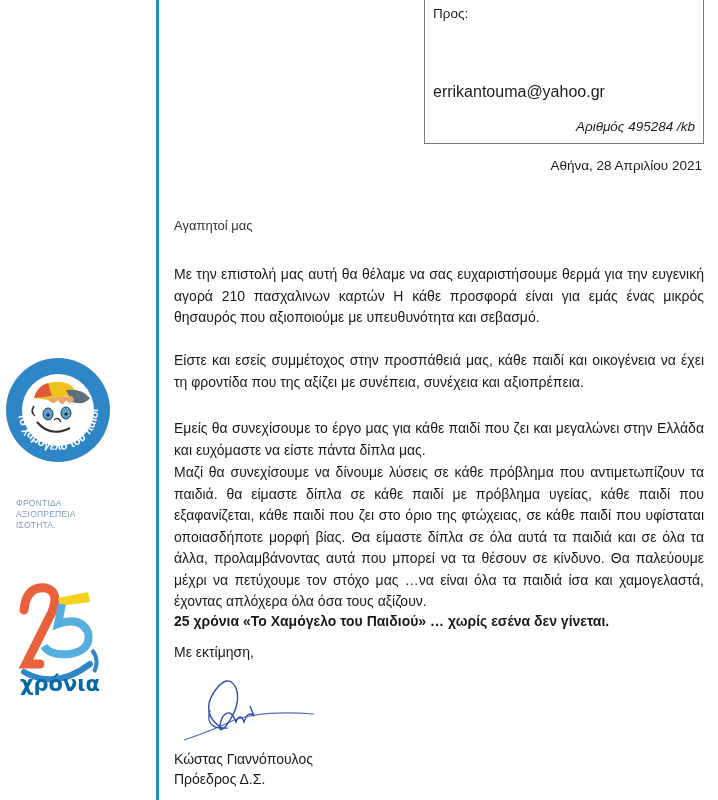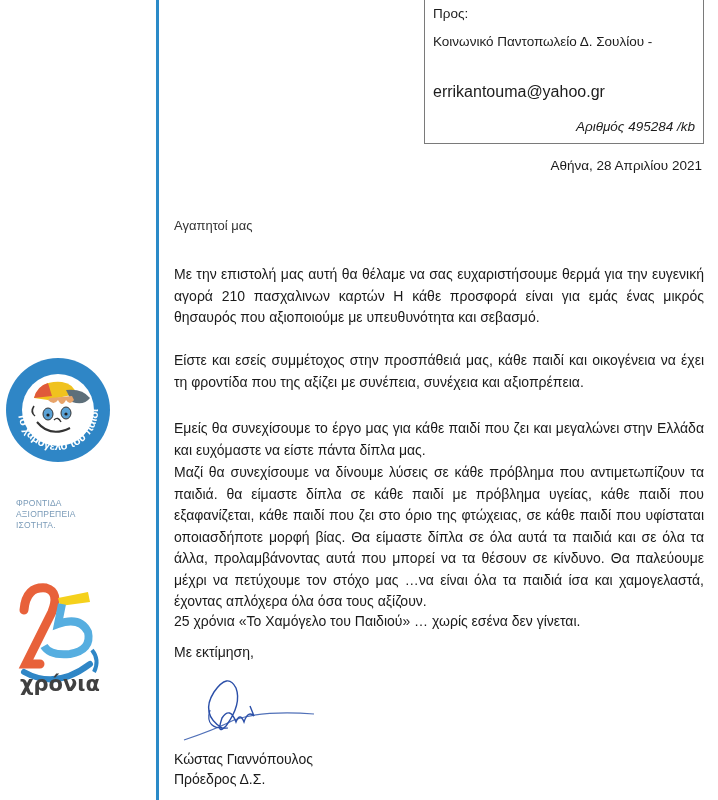--- a/index.html
+++ b/index.html
@@ -23,33 +23,33 @@
   .date { position: absolute; right: 16px; top: 158px; font-size: 13.5px; margin-left: 19px; }
   .salutation { position: absolute; left: 174px; top: 218px; font-size: 13px; color: #333; }
   .body-text {
     position: absolute; left: 174px; width: 530px;
     font-size: 14px; line-height: 21.5px; text-align: justify;
   }
   .p1 { top: 264px; }
   .p2 { top: 350px; }
   .p3 { top: 406px; margin-top: 12px; }
   .p4 { top: 462px; }
-  .p5 { top: 611px; }
+  .p5 { top: 611px; font-weight: bold; }
   .closing { position: absolute; left: 174px; top: 644px; font-size: 14px; }
   .signature { position: absolute; left: 174px; top: 670px; width: 150px; height: 80px; }
   .signer { position: absolute; left: 174px; top: 749px; font-size: 14px; line-height: 20px; }
   .logo-circle { position: absolute; left: 4px; top: 356px; width: 108px; height: 108px; }
   .logo-tagline {
     position: absolute; left: 16px; top: 498px; font-size: 8.5px; line-height: 11px;
     color: #7a9bb8; letter-spacing: 0.2px;
   }
   .logo-25 { position: absolute; left: 10px; top: 580px; width: 95px; height: 120px; }
   .logo-25-text {
     position: absolute; left: 20px; top: 672px; font-size: 21px; font-weight: bold;
-    color: #404040; font-family: "DejaVu Sans", sans-serif;
+    color: #0369a1; font-family: "DejaVu Sans", sans-serif;
   }
 </style>
 </head>
 <body>
 
 <div class="sidebar-line"></div>
 
 <svg class="logo-circle" viewBox="0 0 108 108">
   <defs>
     <path id="arcPath" d="M 14 54 A 40 40 0 1 0 94 54"></path>
@@ -86,21 +86,20 @@
   <path d="M48 18 L78 12 L80 22 L50 26 Z" fill="#f5d11c"></path>
   <path d="M52 24 L48 44 Q70 36 78 52 Q82 70 60 74 Q40 76 34 66" stroke="#56aee0" stroke-width="8" fill="none"></path>
   <path d="M14 92 Q46 110 80 84" stroke="#2f86c6" stroke-width="6" fill="none" stroke-linecap="round"></path>
   <path d="M82 70 Q90 80 84 92" stroke="#2f86c6" stroke-width="4" fill="none"></path>
 </svg>
 <div class="logo-25-text">χρόνια</div>
 
 <div class="addr-box">
   <div class="to-label">Προς:</div>
   <div class="recipient">
-    <div>Κοινωνικό Παντοπωλείο Δ. Σουλίου -</div>
   </div>
   <div class="email">errikantouma@yahoo.gr</div>
   <div class="ref">Αριθμός  495284 /kb</div>
 </div>
 
 <div class="date">Αθήνα, 28 Απριλίου 2021</div>
 
 <div class="salutation">Αγαπητοί μας</div>
 
 <div class="body-text p1">Με την επιστολή μας αυτή θα θέλαμε να σας ευχαριστήσουμε θερμά για την ευγενική αγορά 210 πασχαλινων καρτών Η κάθε προσφορά είναι για εμάς ένας μικρός θησαυρός που αξιοποιούμε με υπευθυνότητα και σεβασμό.</div>

